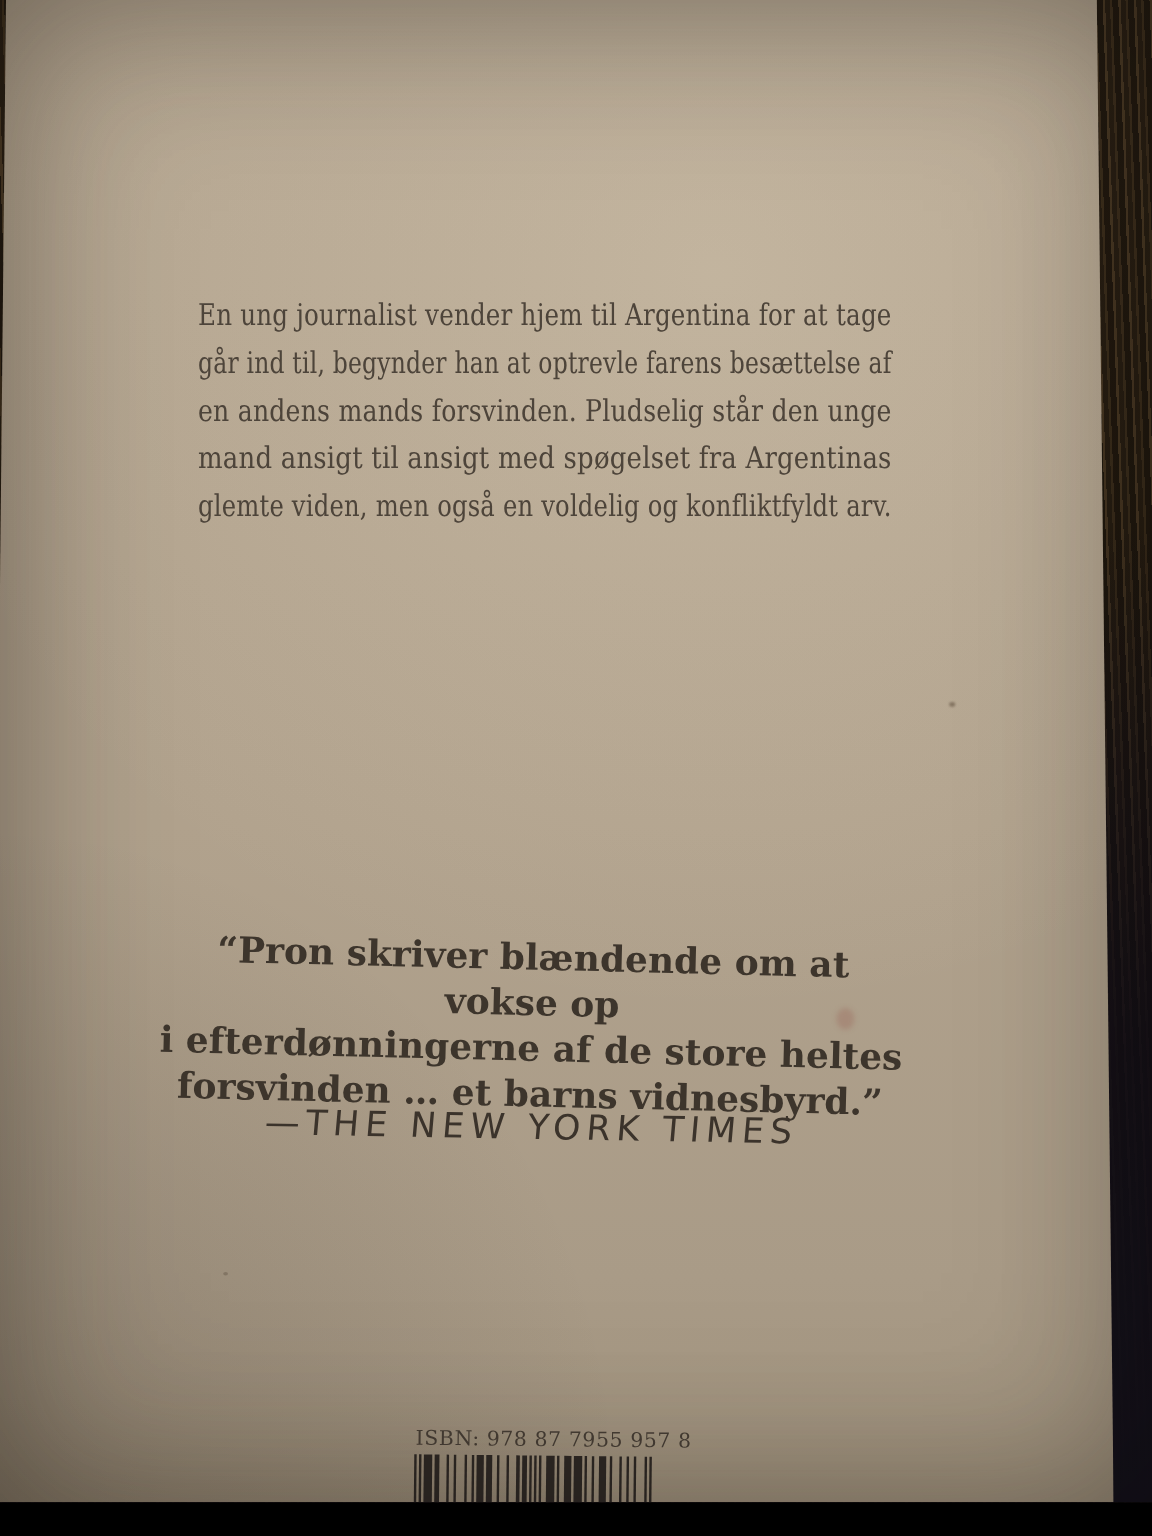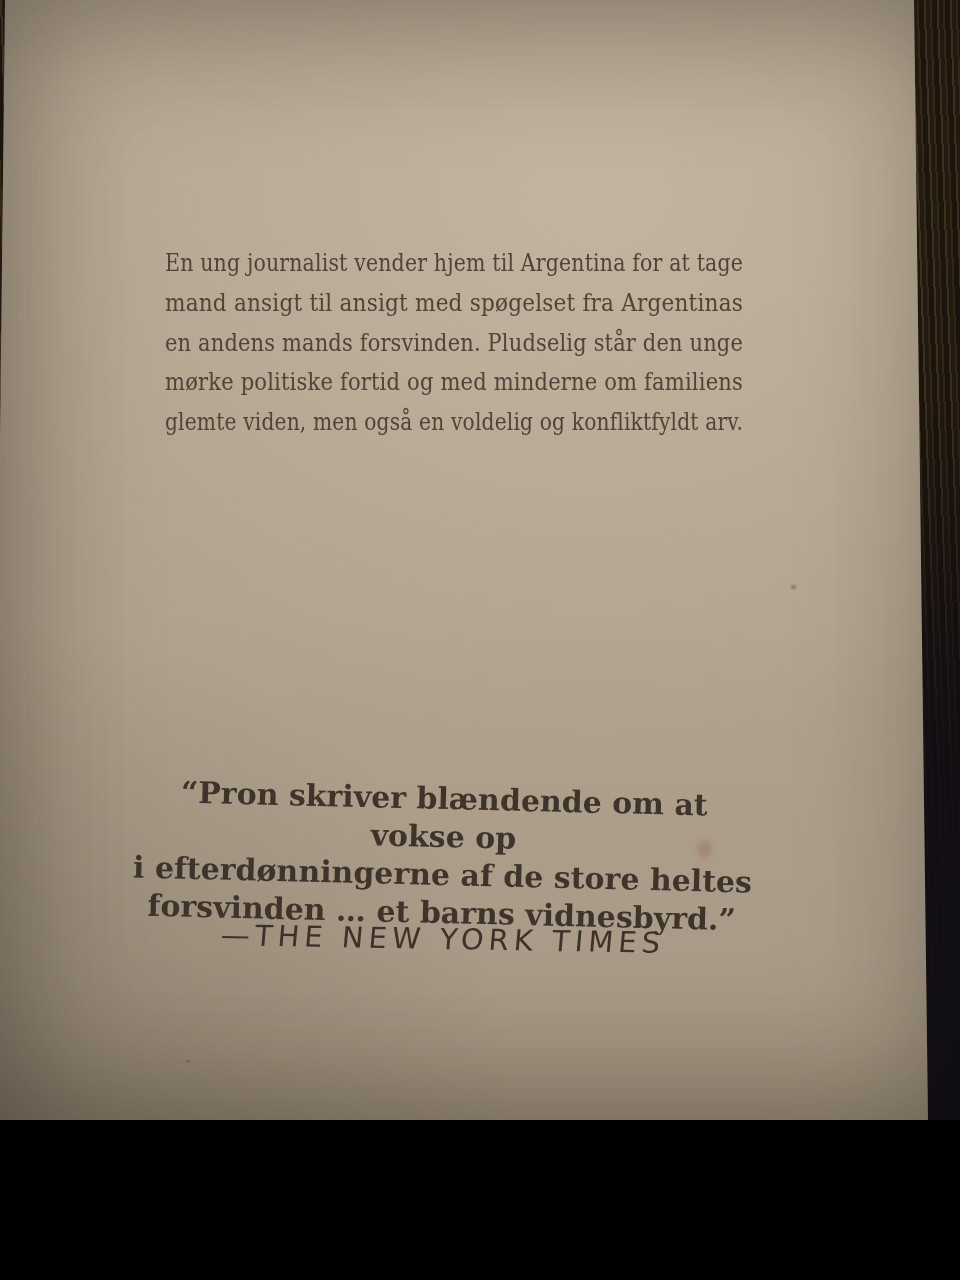--- a/index.html
+++ b/index.html
@@ -1,17 +1,17 @@
 <!DOCTYPE html>
 <html><head>
 <meta charset="utf-8">
 <style>
   html,body{margin:0;padding:0;background:#000;}
   .photo{
-    position:relative;width:960px;height:1120px;overflow:hidden;
+    position:relative;width:960px;height:1252px;overflow:hidden;
     background:#15110f;
     font-family:"DejaVu Serif","Liberation Serif",serif;
   }
   
   .bg-wood{
     position:absolute;inset:0;
     background:
       linear-gradient(to bottom, rgba(20,16,25,0) 35%, rgba(18,14,22,0.85) 70%, #14111a 100%),
       repeating-linear-gradient(88deg,
         rgba(98,76,48,0.45) 0 2px,
@@ -83,23 +83,23 @@
 </head>
 <body>
 
 <div class="photo">
   <div class="bg-wood"></div>
 
   <div class="cover">
 
     <div class="blurb">
       <div class="line"><span class="fit-line" style="transform-origin: 0px 50%; transform: scaleX(0.820004);">En ung journalist vender hjem til Argentina for at tage</span></div>
+      <div class="line"><span class="fit-line" style="transform-origin: 0px 50%; transform: scaleX(0.782883);">går ind til, begynder han at optrevle farens besættelse af</span></div>
+      <div class="line"><span class="fit-line" style="transform-origin: 0px 50%; transform: scaleX(0.838498);">en andens mands forsvinden. Pludselig står den unge</span></div>
       <div class="line"><span class="fit-line" style="transform-origin: 0px 50%; transform: scaleX(0.865148);">mand ansigt til ansigt med spøgelset fra Argentinas</span></div>
-      <div class="line"><span class="fit-line" style="transform-origin: 0px 50%; transform: scaleX(0.838498);">en andens mands forsvinden. Pludselig står den unge</span></div>
-      <div class="line"><span class="fit-line" style="transform-origin: 0px 50%; transform: scaleX(0.842585);">mørke politiske fortid og med minderne om familiens</span></div>
       <div class="line"><span class="fit-line" style="transform-origin: 0px 50%; transform: scaleX(0.80894);">glemte viden, men også en voldelig og konfliktfyldt arv.</span></div>
     </div>
 
     <div class="quote">
       <div>“Pron skriver blændende om at vokse op</div>
       <div>i efterdønningerne af de store heltes</div>
       <div>forsvinden … et barns vidnesbyrd.”</div>
     </div>
 
     <div class="attribution">—THE NEW YORK TIMES</div>

